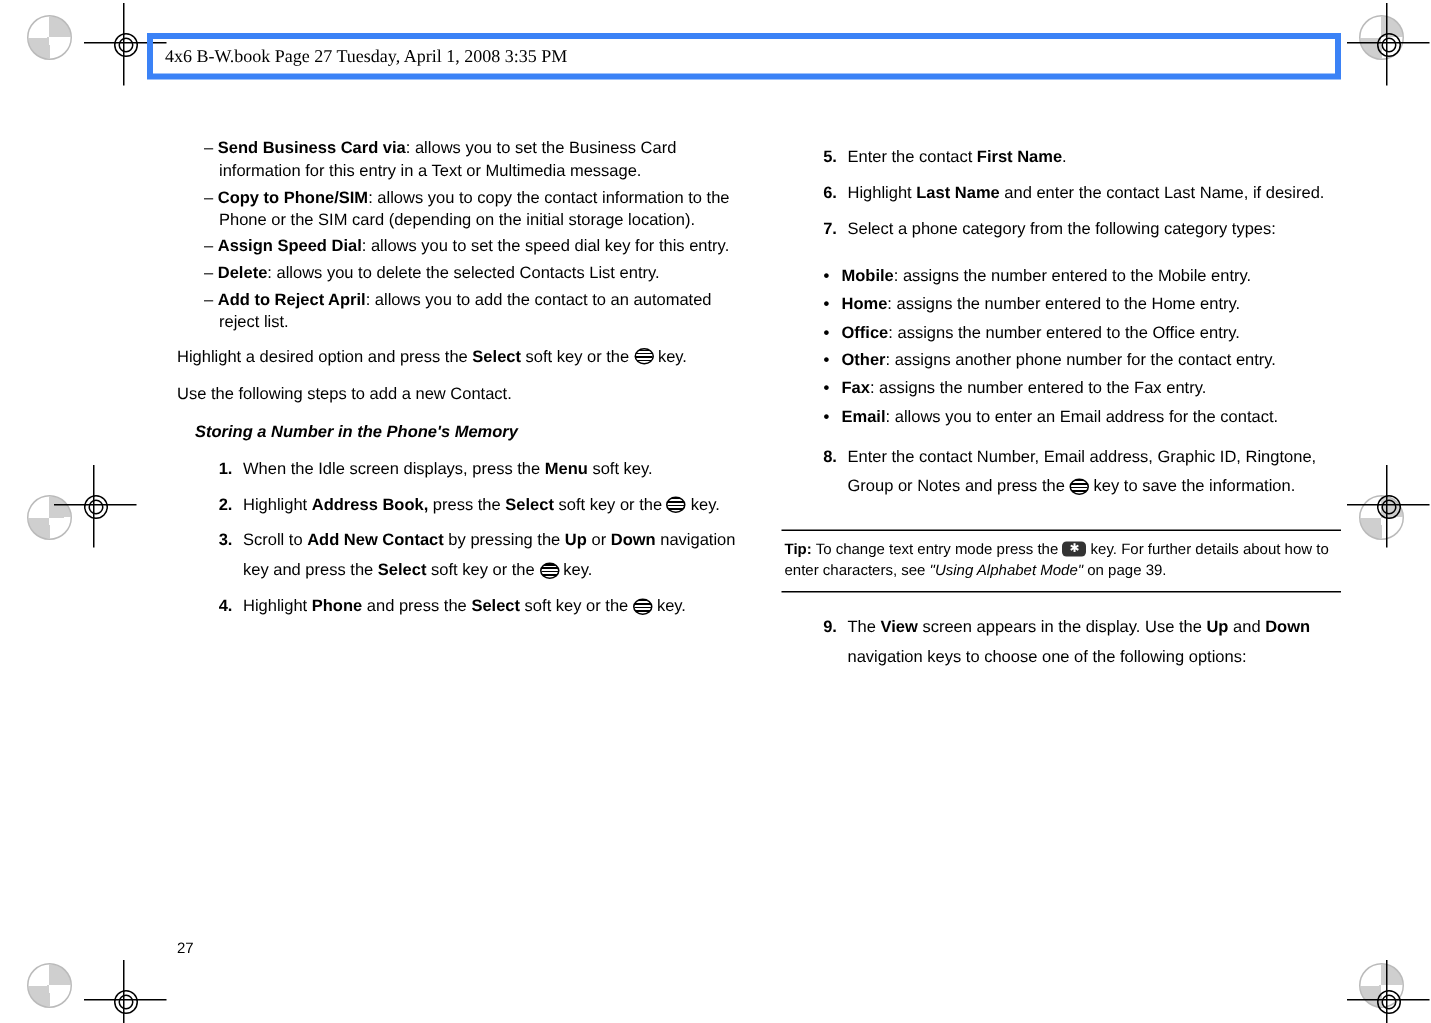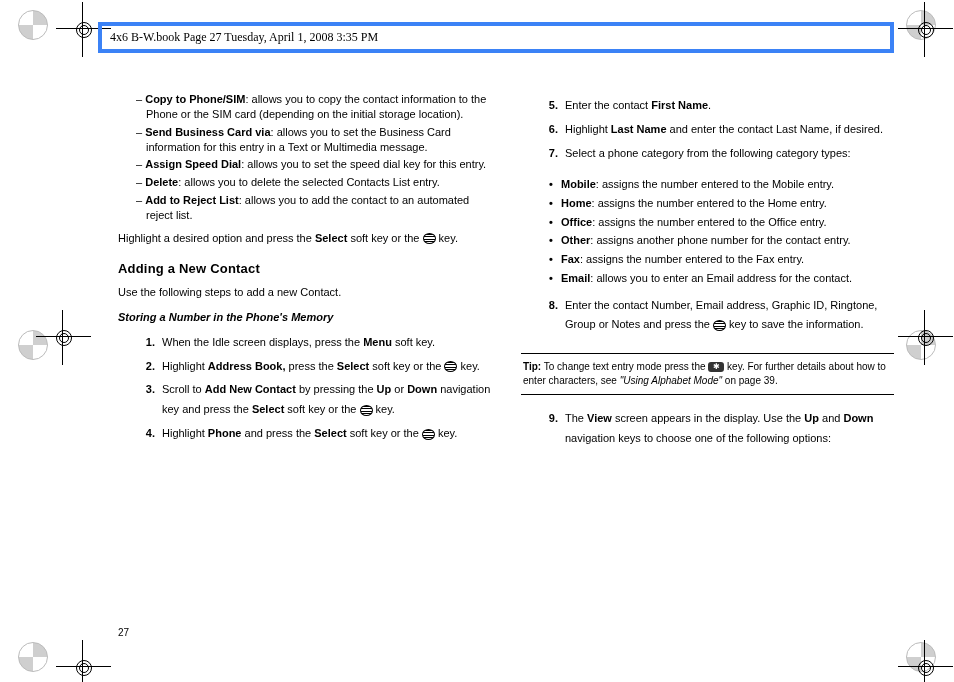--- a/index.html
+++ b/index.html
@@ -91,21 +91,21 @@
   .heading-bold {
     font-family: Arial Black, Arial, sans-serif;
     font-weight: 900;
     font-size: 13px;
     margin: 10px 0 4px 0;
     letter-spacing: 0.2px;
   }
   .subheading {
     font-style: italic;
     font-weight: bold;
-    margin: 6px 0;
+    margin: 6px 12px;
     font-size: 11px;
   }
   ol.numbered {
     padding-left: 40px;
     margin: 4px 0;
   }
   ol.numbered li {
     line-height: 1.8;
     padding-left: 4px;
     margin-bottom: 4px;
@@ -212,32 +212,31 @@
   </div>
 
 <div class="header-bar">
   <span>4x6 B-W.book  Page 27  Tuesday, April 1, 2008  3:35 PM</span>
 </div>
 
 <div class="page-content">
 
   <div class="col">
     <div class="dash-list">
+      <div class="dash-item"><b>Send Business Card via</b><span>: allows you to set the Business Card information for this entry in a Text or Multimedia message.</span></div>
       <div class="dash-item"><b>Copy to Phone/SIM</b><span>: allows you to copy the contact information to the Phone or the SIM card (depending on the initial storage location).</span></div>
-      <div class="dash-item"><b>Send Business Card via</b><span>: allows you to set the Business Card information for this entry in a Text or Multimedia message.</span></div>
       <div class="dash-item"><b>Assign Speed Dial</b><span>: allows you to set the speed dial key for this entry.</span></div>
       <div class="dash-item"><b>Delete</b><span>: allows you to delete the selected Contacts List entry.</span></div>
-      <div class="dash-item"><b>Add to Reject List</b><span>: allows you to add the contact to an automated reject list.</span></div>
+      <div class="dash-item"><b>Add to Reject April</b><span>: allows you to add the contact to an automated reject list.</span></div>
     </div>
 
     <div class="para">
       <span>Highlight a desired option and press the </span><b>Select</b><span> soft key or the </span><span class="key-wheel"></span><span> key.</span>
     </div>
 
-    <div class="heading-bold">Adding a New Contact</div>
     <div class="para">Use the following steps to add a new Contact.</div>
     <div class="subheading">Storing a Number in the Phone's Memory</div>
 
     <ol class="numbered" start="1">
       <li><span>When the Idle screen displays, press the </span><b>Menu</b><span> soft key.</span></li>
       <li><span>Highlight </span><b>Address Book,</b><span> press the </span><b>Select</b><span> soft key or the </span><span class="key-wheel"></span><span> key.</span></li>
       <li><span>Scroll to </span><b>Add New Contact</b><span> by pressing the </span><b>Up</b><span> or </span><b>Down</b><span> navigation key and press the </span><b>Select</b><span> soft key or the </span><span class="key-wheel"></span><span> key.</span></li>
       <li><span>Highlight </span><b>Phone</b><span> and press the </span><b>Select</b><span> soft key or the </span><span class="key-wheel"></span><span> key.</span></li>
     </ol>
   </div>

